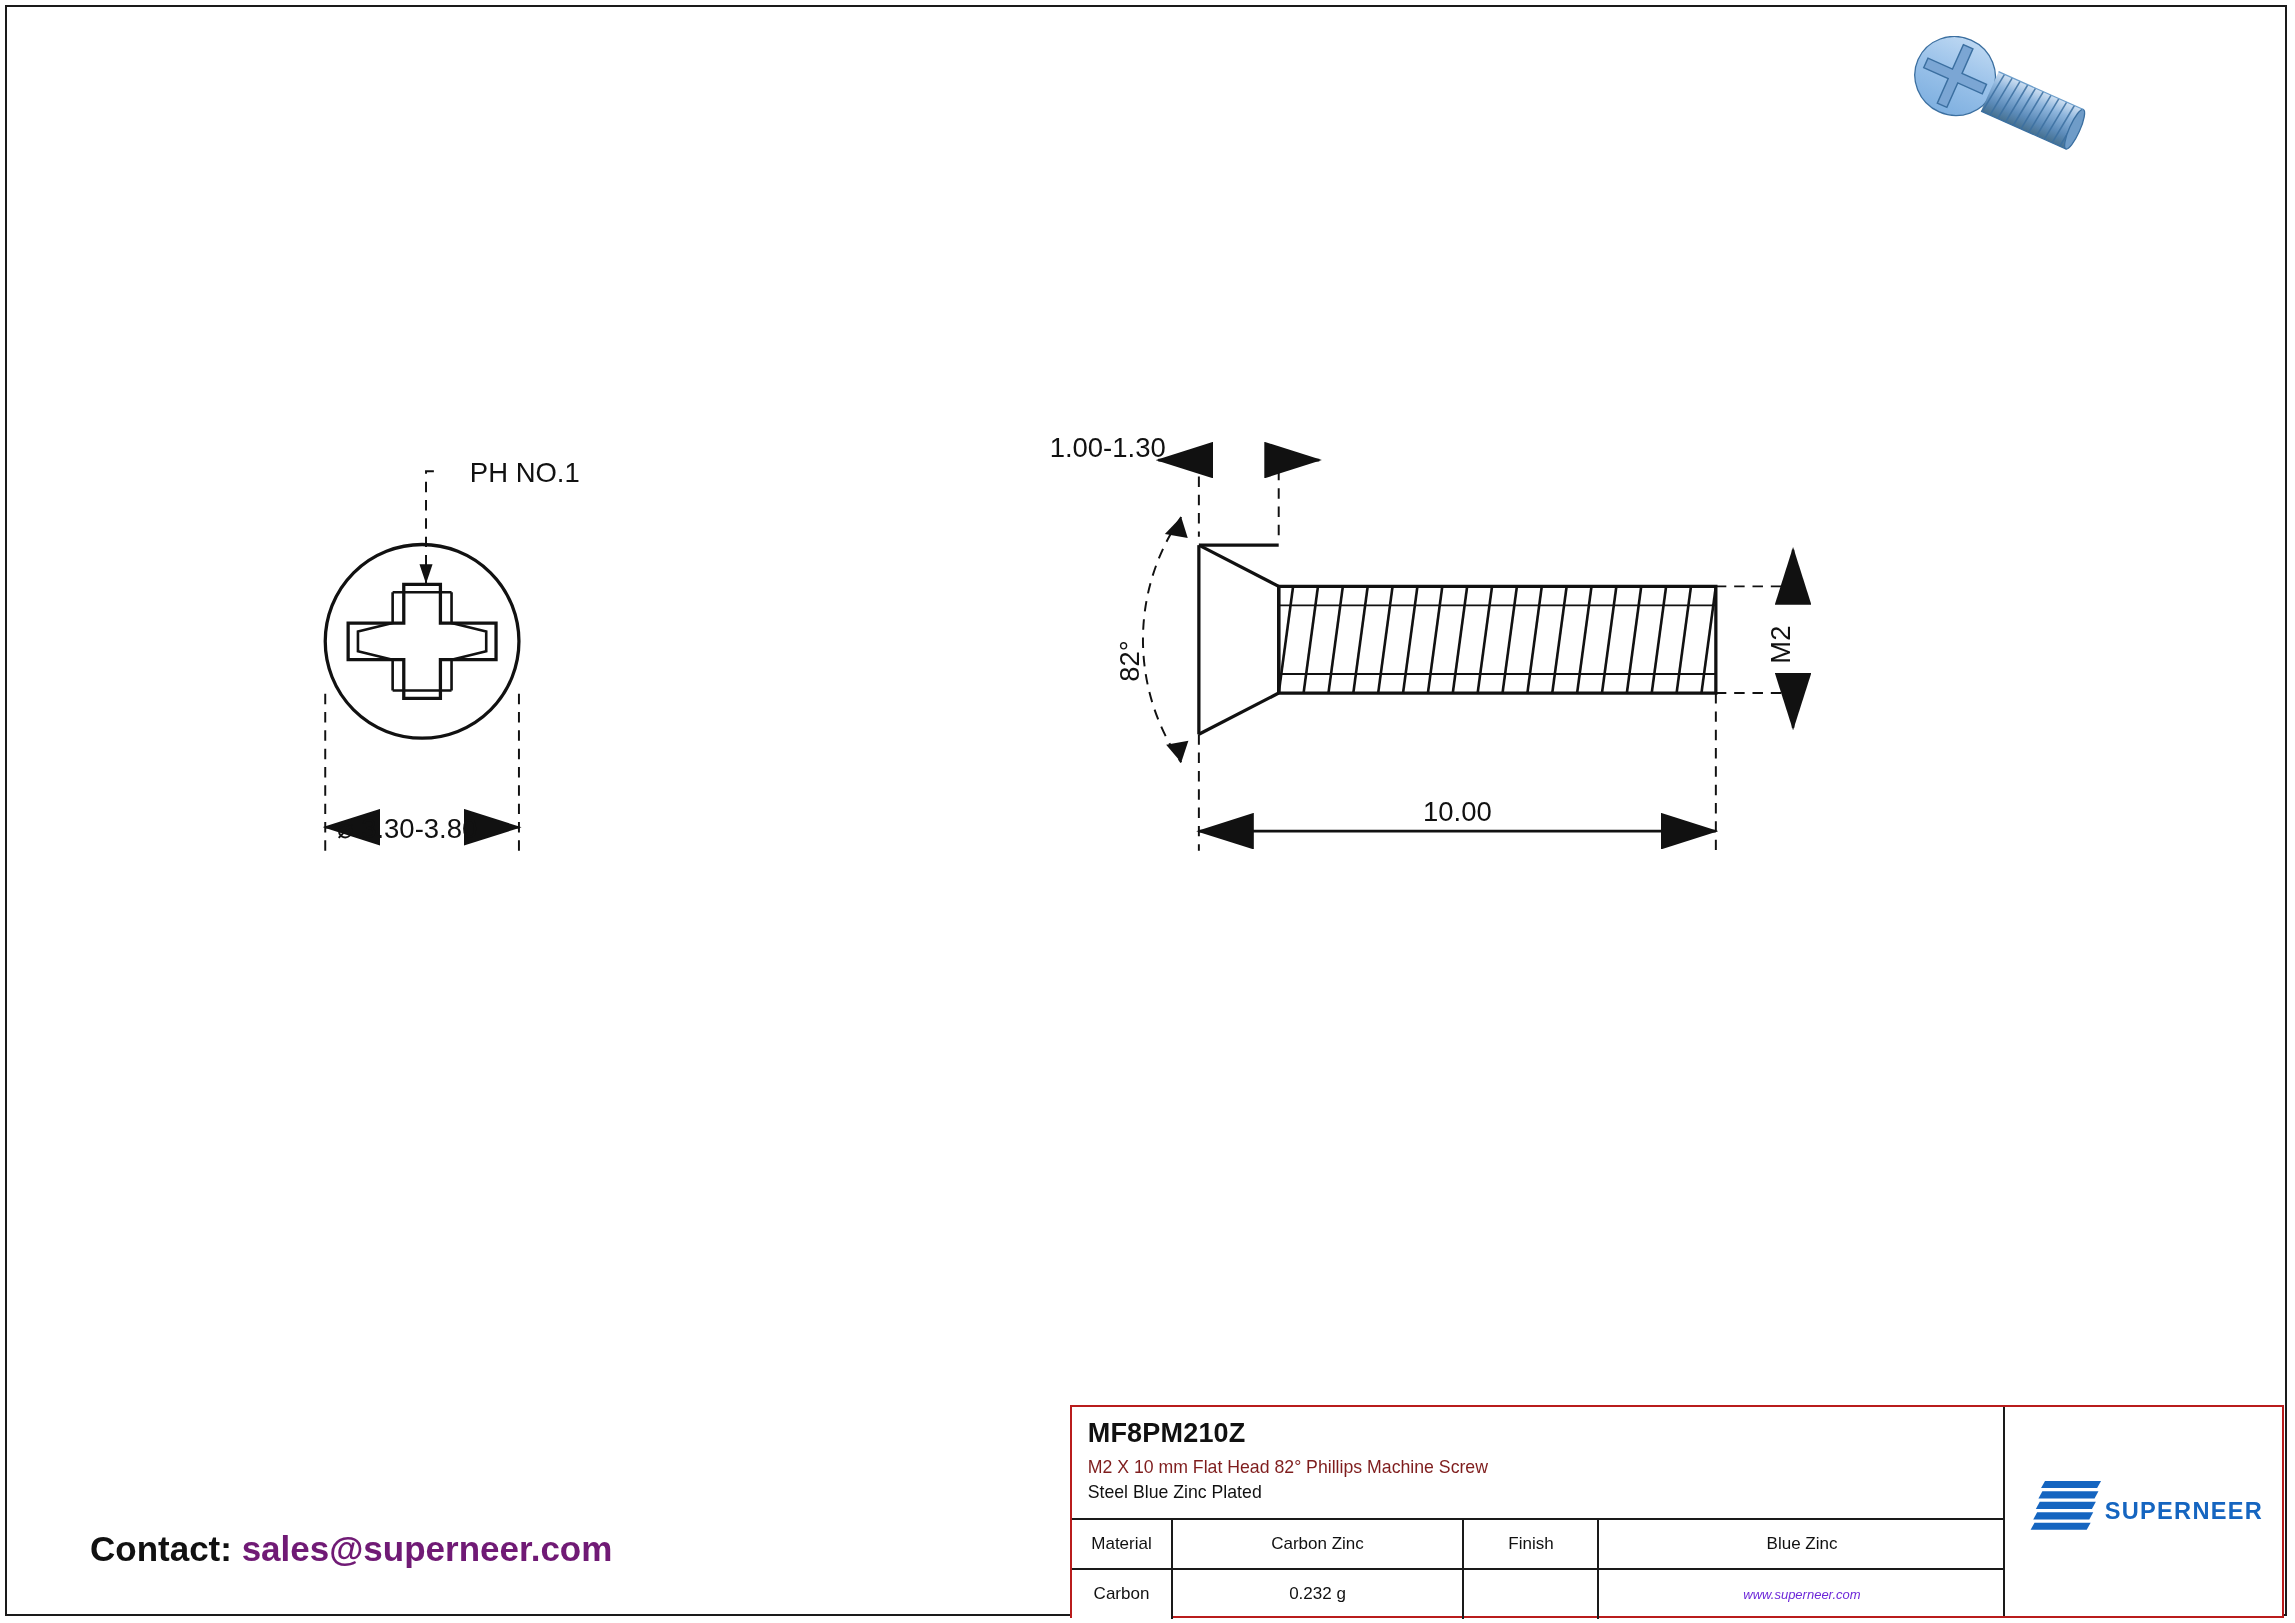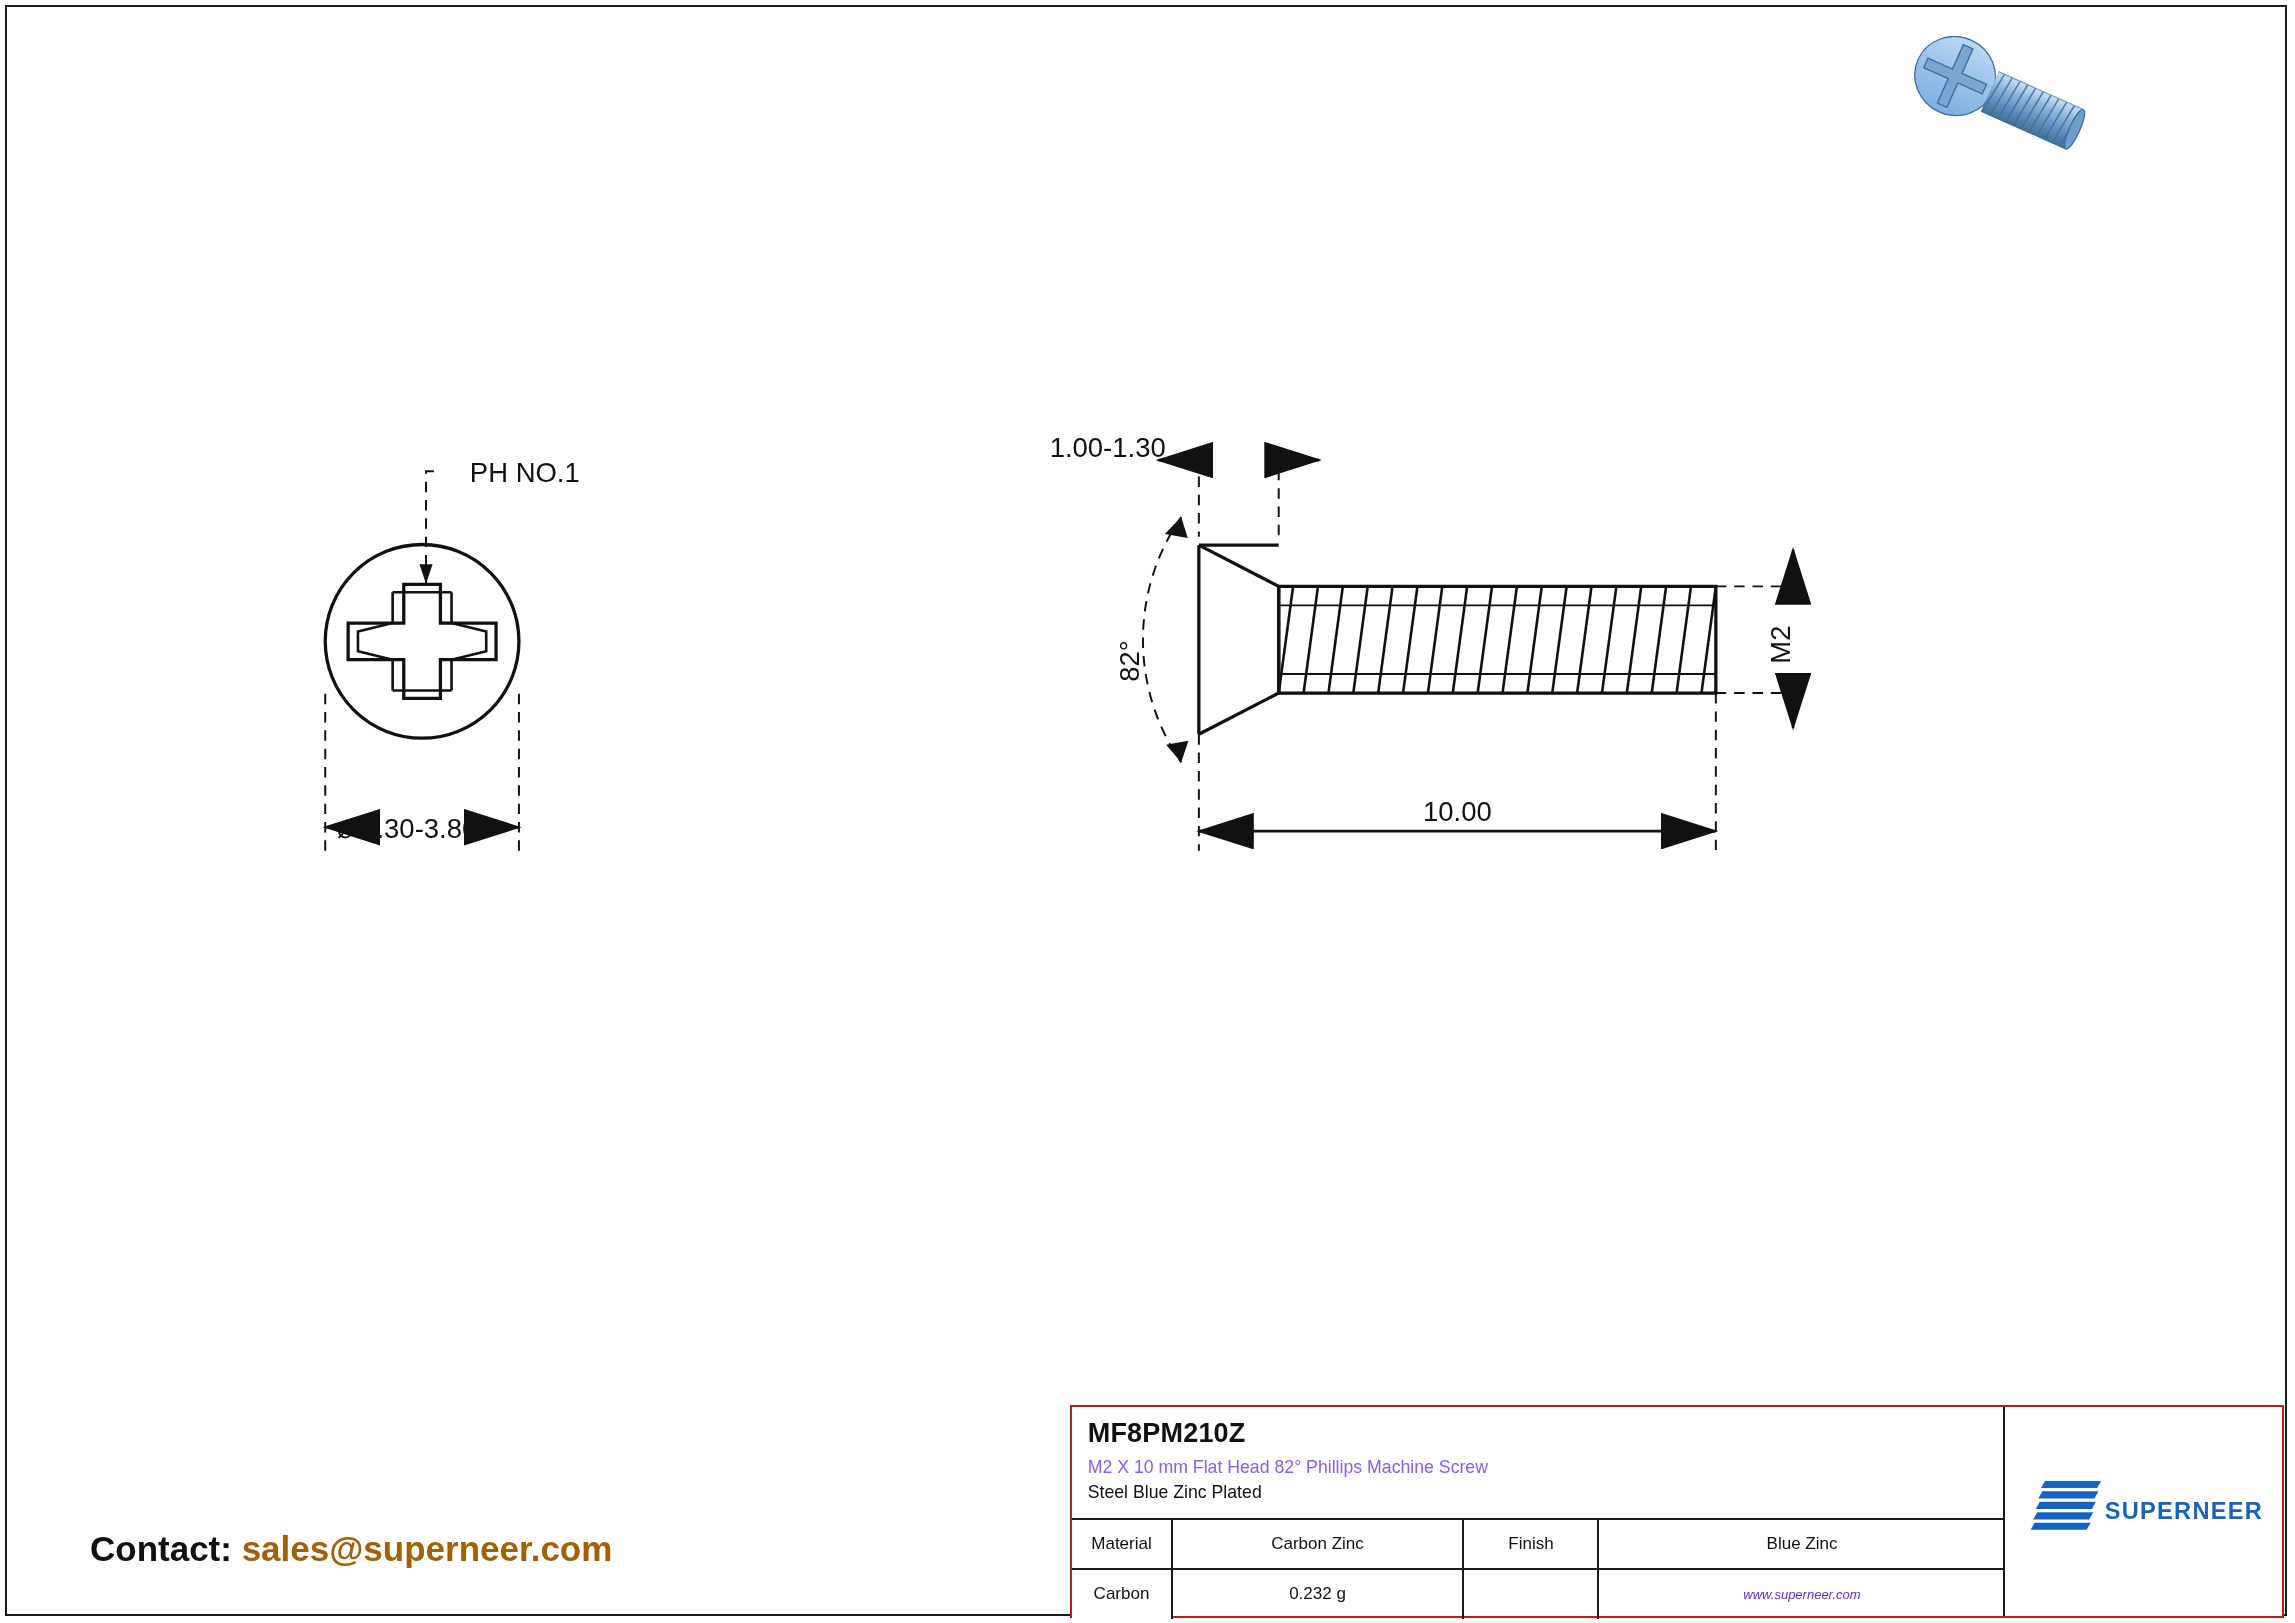--- a/index.html
+++ b/index.html
@@ -31,21 +31,21 @@
     box-sizing:border-box;
     background:#fff;
   }
   .tb-left { position:absolute; left:0; top:0; width:933px; height:100%; box-sizing:border-box; border-right:2px solid #1a1a1a; }
   .tb-right { position:absolute; left:933px; top:0; right:0; height:100%; }
 
   .tb-part-no {
     position:absolute; left:15.7px; top:10.5px;
     font-size:27px; font-weight:bold; color:#111; letter-spacing:0.2px;
   }
-  .tb-desc1 { position:absolute; left:15.7px; top:50px; font-size:17.7px; color:#8b5cf6; }
+  .tb-desc1 { position:absolute; left:15.7px; top:50px; font-size:17.7px; color:#7f1d1d; }
   .tb-desc2 { position:absolute; left:15.7px; top:75px; font-size:17.7px; color:#111; }
 
   .tb-table { position:absolute; left:0; top:111px; width:100%; height:101px; border-top:2px solid #1a1a1a; box-sizing:border-box;padding-left:32px; }
   .tb-row { position:absolute; left:0; width:100%; height:50%; box-sizing:border-box; }
   .tb-row.r1 { top:0; border-bottom:2px solid #1a1a1a; }
   .tb-row.r2 { top:50%; }
   .tb-cell { position:absolute; top:0; height:100%; display:flex; align-items:center; justify-content:center; font-size:17px; color:#111; box-sizing:border-box; }
   .tb-cell.lbl { background:#fff; }
   .c1 { left:0; width:101px; border-right:2px solid #1a1a1a; }
   .c2 { left:101px; width:291px; border-right:2px solid #1a1a1a; }
@@ -56,21 +56,21 @@
   .logo-wrap { position:absolute; left:0; top:0; width:100%; height:100%; display:flex; flex-direction:row; align-items:center; justify-content:center; }
   .logo-mark { width:77px; height:60px; display:block; margin-bottom:9.2px; margin-left:3.9px; }
   .logo-text { font-size:23.6px; font-weight:bold; color:#1565c0; letter-spacing:1.3px; }
 
   
   .contact {
     position:absolute; left:90px; top:1529px;
     font-size:35px; font-weight:bold; color:#111;
     white-space:nowrap;
   }
-  .contact .mail { color:#a16207; }
+  .contact .mail { color:#701a75; }
 
   
   text { font-family:"Liberation Sans", sans-serif; fill:#111; }
 </style>
 </head>
 <body>
 
 <div class="sheet-border"></div>
 
 <svg class="product-img" viewBox="0 0 500 330">

